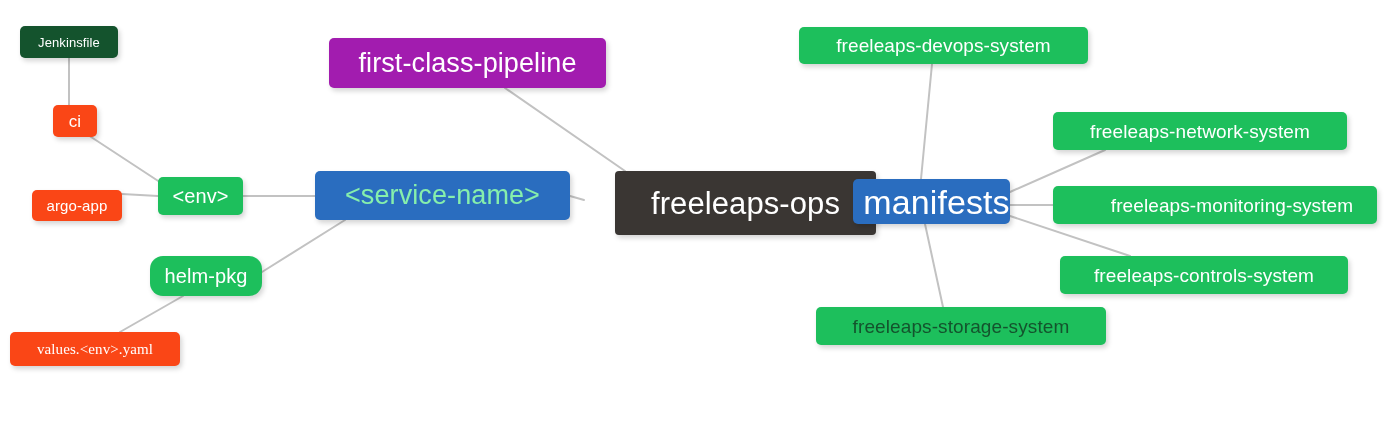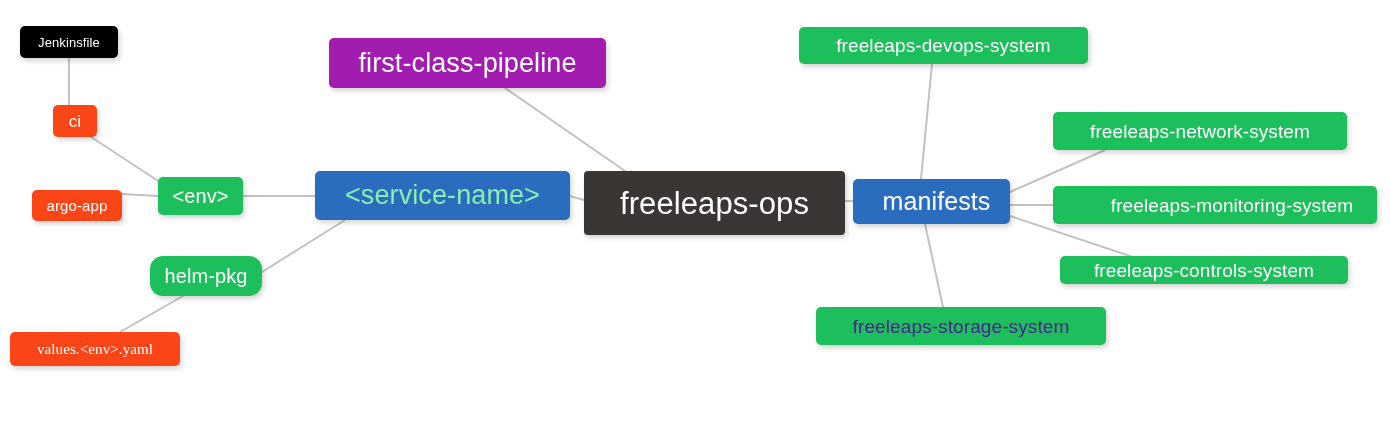--- a/index.html
+++ b/index.html
@@ -38,20 +38,21 @@
     white-space: nowrap;
     line-height: 1;
     letter-spacing: 0.1px;
     box-shadow: 2px 3px 5px rgba(0,0,0,0.17);
     user-select: none;
     cursor: default;
     padding: 0 10px;
   }
   .mm-node.root {
     border-radius: 4px;
+    margin-left: 31px;
   }
 </style>
 </head>
 <body>
 
 <div id="mindmap-canvas">
   <svg id="edge-layer" viewBox="0 0 1390 421" preserveAspectRatio="none">
       <line x1="69" y1="58" x2="69" y2="105" stroke="#c2c2c2" stroke-width="2" stroke-linecap="round"></line>
       <line x1="85" y1="133" x2="175" y2="192" stroke="#c2c2c2" stroke-width="2" stroke-linecap="round"></line>
       <line x1="122" y1="194" x2="158" y2="196" stroke="#c2c2c2" stroke-width="2" stroke-linecap="round"></line>
@@ -61,21 +62,21 @@
       <line x1="505" y1="88" x2="625" y2="171" stroke="#c2c2c2" stroke-width="2" stroke-linecap="round"></line>
       <line x1="570" y1="196" x2="584" y2="200" stroke="#c2c2c2" stroke-width="2" stroke-linecap="round"></line>
       <line x1="845" y1="201" x2="853" y2="201" stroke="#c2c2c2" stroke-width="2" stroke-linecap="round"></line>
       <line x1="921" y1="179" x2="932" y2="64" stroke="#c2c2c2" stroke-width="2" stroke-linecap="round"></line>
       <line x1="1010" y1="192" x2="1105" y2="150" stroke="#c2c2c2" stroke-width="2" stroke-linecap="round"></line>
       <line x1="1010" y1="205" x2="1053" y2="205" stroke="#c2c2c2" stroke-width="2" stroke-linecap="round"></line>
       <line x1="1010" y1="216" x2="1130" y2="256" stroke="#c2c2c2" stroke-width="2" stroke-linecap="round"></line>
       <line x1="925" y1="224" x2="943" y2="307" stroke="#c2c2c2" stroke-width="2" stroke-linecap="round"></line>
     </svg>
   <div id="node-layer">
-      <div class="mm-node" style="left: 20px; top: 26px; width: 98px; height: 32px; background: #000000; font-size: 13px; color: rgb(255, 255, 255);">
+      <div class="mm-node" style="left: 20px; top: 26px; width: 98px; height: 32px; background: #14532d; font-size: 13px; color: rgb(255, 255, 255);">
         <span>Jenkinsfile</span>
       </div>
       <div class="mm-node" style="left: 53px; top: 105px; width: 44px; height: 32px; background: rgb(250, 70, 22); font-size: 17px; color: rgb(255, 255, 255);">
         <span>ci</span>
       </div>
       <div class="mm-node" style="left: 32px; top: 190px; width: 90px; height: 31px; background: rgb(250, 70, 22); font-size: 15px; color: rgb(255, 255, 255);">
         <span>argo-app</span>
       </div>
       <div class="mm-node" style="left: 158px; top: 177px; width: 85px; height: 38px; background: rgb(29, 191, 92); font-size: 20px; color: rgb(255, 255, 255);">
         <span>&lt;env&gt;</span>
@@ -88,32 +89,32 @@
       </div>
       <div class="mm-node" style="left: 329px; top: 38px; width: 277px; height: 50px; background: #a21caf; font-size: 27px; color: rgb(255, 255, 255);">
         <span>first-class-pipeline</span>
       </div>
       <div class="mm-node" style="left: 315px; top: 171px; width: 255px; height: 49px; background: rgb(42, 109, 191); font-size: 27px; color: #86efac;">
         <span>&lt;service-name&gt;</span>
       </div>
       <div class="mm-node root" style="left: 584px; top: 171px; width: 261px; height: 64px; background: rgb(58, 54, 51); font-size: 31px; color: rgb(255, 255, 255);">
         <span>freeleaps-ops</span>
       </div>
-      <div class="mm-node" style="left: 853px; top: 179px; width: 157px; height: 45px; background: rgb(42, 109, 191); font-size: 25px; color: rgb(255, 255, 255); padding-left: 20px;">
+      <div class="mm-node" style="left: 853px; top: 179px; width: 157px; height: 45px; background: rgb(42, 109, 191); font-size: 34px; color: rgb(255, 255, 255); padding-left: 20px;">
         <span>manifests</span>
       </div>
       <div class="mm-node" style="left: 799px; top: 27px; width: 289px; height: 37px; background: rgb(29, 191, 92); font-size: 19px; color: rgb(255, 255, 255); text-align: center;">
         <span>freeleaps-devops-system</span>
       </div>
       <div class="mm-node" style="left: 1053px; top: 112px; width: 294px; height: 38px; background: rgb(29, 191, 92); font-size: 19px; color: rgb(255, 255, 255);">
         <span>freeleaps-network-system</span>
       </div>
       <div class="mm-node" style="left: 1053px; top: 186px; width: 324px; height: 38px; background: rgb(29, 191, 92); font-size: 19px; color: rgb(255, 255, 255); padding-left: 44px;">
         <span>freeleaps-monitoring-system</span>
       </div>
-      <div class="mm-node" style="left: 1060px; top: 256px; width: 288px; height: 28px; background: rgb(29, 191, 92); font-size: 19px; color: rgb(255, 255, 255);">
+      <div class="mm-node" style="left: 1060px; top: 256px; width: 288px; height: 38px; background: rgb(29, 191, 92); font-size: 19px; color: rgb(255, 255, 255);">
         <span>freeleaps-controls-system</span>
       </div>
-      <div class="mm-node" style="left: 816px; top: 307px; width: 290px; height: 38px; background: rgb(29, 191, 92); font-size: 19px; color: #4c1d95; text-align: center;">
+      <div class="mm-node" style="left: 816px; top: 307px; width: 290px; height: 38px; background: rgb(29, 191, 92); font-size: 19px; color: #14532d; text-align: center;">
         <span>freeleaps-storage-system</span>
       </div>
     </div>
 </div>
 
 </body></html>

